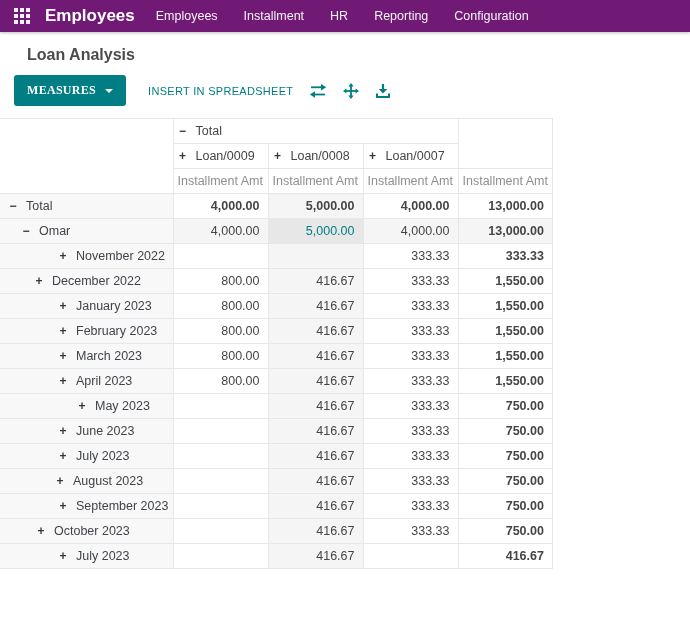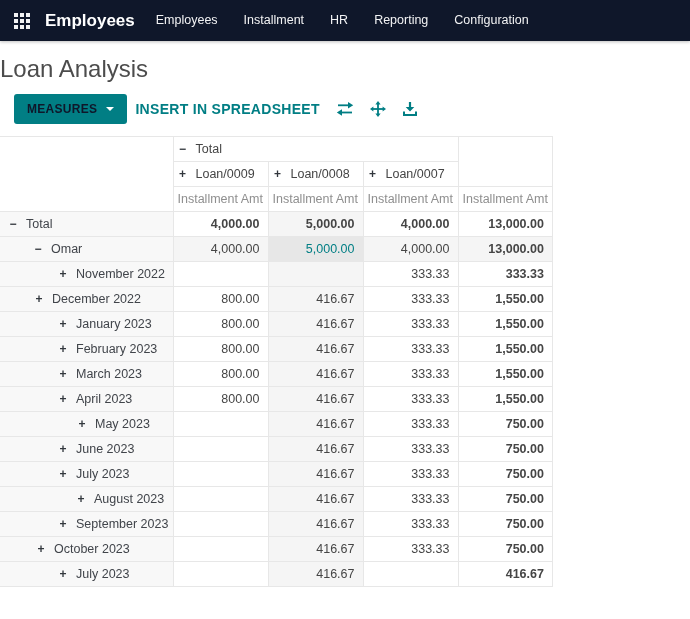--- a/index.html
+++ b/index.html
@@ -2,44 +2,44 @@
 <html><head>
 <meta charset="utf-8">
 <style>
   html,body{margin:0;padding:0;}
   body{
     width:690px;height:619px;overflow:hidden;background:#fff;
     font-family:"Liberation Sans",sans-serif;-webkit-font-smoothing:antialiased;
   }
   
   .topbar{
-    height:41px;background:#0f172a;display:flex;align-items:center;
+    height:32px;background:#701a75;display:flex;align-items:center;
     padding-left:14px;box-shadow:0 1px 3px rgba(0,0,0,.25);position:relative;z-index:2;
   }
   .apps-btn{width:16px;height:16px;display:grid;grid-template-columns:repeat(3,4px);
     grid-template-rows:repeat(3,4px);gap:2px;cursor:pointer;flex:0 0 auto;}
   .apps-btn i{background:#fff;opacity:.95;}
   .brand{color:#fff;font-size:17px;font-weight:700;margin-left:15px;white-space:nowrap;}
   .topnav{display:flex;margin-left:8px;}
   .topnav span{
     color:rgba(255,255,255,.95);font-size:12.5px;line-height:41px;padding:0 13px;
     cursor:pointer;white-space:nowrap;
   }
   
-  .page-title{font-size:24px;font-weight:400;color:#4c4c4c;margin:14px 0 0 0;}
+  .page-title{font-size:16px;font-weight:700;color:#4c4c4c;margin:14px 0 0 27px;}
   .controls{display:flex;align-items:center;margin:11px 0 0 14px;}
   .btn-measures{
-    background:#017e84;color:#0f172a;border:none;border-radius:3px;cursor:pointer;
-    font-family:Liberation Sans, sans-serif;font-size:12px;font-weight:700;letter-spacing:.3px;
+    background:#017e84;color:#ffffff;border:none;border-radius:3px;cursor:pointer;
+    font-family:Liberation Serif, serif;font-size:12px;font-weight:700;letter-spacing:.3px;
     padding:8px 13px;display:flex;align-items:center;gap:9px;
   }
   .caret{width:0;height:0;border-left:4px solid transparent;border-right:4px solid transparent;
     border-top:4px solid #fff;display:inline-block;}
-  .link-insert{color:#017e84;font-size:14px;font-weight:700;letter-spacing:.3px;
-    margin-left:8px;cursor:pointer;white-space:nowrap;}
+  .link-insert{color:#017e84;font-size:11px;font-weight:400;letter-spacing:.3px;
+    margin-left:22px;cursor:pointer;white-space:nowrap;}
   .icon-btn{margin-left:16px;cursor:pointer;display:flex;align-items:center;}
   .icon-btn:first-of-type{margin-left:24px;}
   
   table.pivot{border-collapse:collapse;table-layout:fixed;margin:12px 0 0 0;}
   .pivot th,.pivot td{
     border:1px solid #e7e7e7;height:25px;box-sizing:border-box;padding:0 4px;
     font-weight:400;font-size:12.5px;color:#454545;overflow:hidden;white-space:nowrap;
   }
   .pivot tr > *:first-child{border-left:none;}
   .pivot thead th{background:#fff;text-align:left;}
@@ -144,21 +144,21 @@
       </thead>
     <tbody>
         <tr>
           <td class="rowhdr" style="padding-left: 8px;"><span class="pm">−</span><span>Total</span></td>
           <td class="val b">4,000.00</td>
           <td class="val b hl">5,000.00</td>
           <td class="val b">4,000.00</td>
           <td class="val b">13,000.00</td>
         </tr>
         <tr>
-          <td class="rowhdr" style="padding-left: 33px;"><span class="pm">−</span><span>Omar</span></td>
+          <td class="rowhdr" style="padding-left: 21px;"><span class="pm">−</span><span>Omar</span></td>
           <td class="val hl">4,000.00</td>
           <td class="val hl active">5,000.00</td>
           <td class="val hl">4,000.00</td>
           <td class="val b hl">13,000.00</td>
         </tr>
         <tr>
           <td class="rowhdr" style="padding-left: 58px;"><span class="pm">+</span><span>November 2022</span></td>
           <td class="val"></td>
           <td class="val hl"></td>
           <td class="val">333.33</td>
@@ -214,21 +214,21 @@
           <td class="val b">750.00</td>
         </tr>
         <tr>
           <td class="rowhdr" style="padding-left: 58px;"><span class="pm">+</span><span>July 2023</span></td>
           <td class="val"></td>
           <td class="val hl">416.67</td>
           <td class="val">333.33</td>
           <td class="val b">750.00</td>
         </tr>
         <tr>
-          <td class="rowhdr" style="padding-left: 76px;"><span class="pm">+</span><span>August 2023</span></td>
+          <td class="rowhdr" style="padding-left: 55px;"><span class="pm">+</span><span>August 2023</span></td>
           <td class="val"></td>
           <td class="val hl">416.67</td>
           <td class="val">333.33</td>
           <td class="val b">750.00</td>
         </tr>
         <tr>
           <td class="rowhdr" style="padding-left: 58px;"><span class="pm">+</span><span>September 2023</span></td>
           <td class="val"></td>
           <td class="val hl">416.67</td>
           <td class="val">333.33</td>

